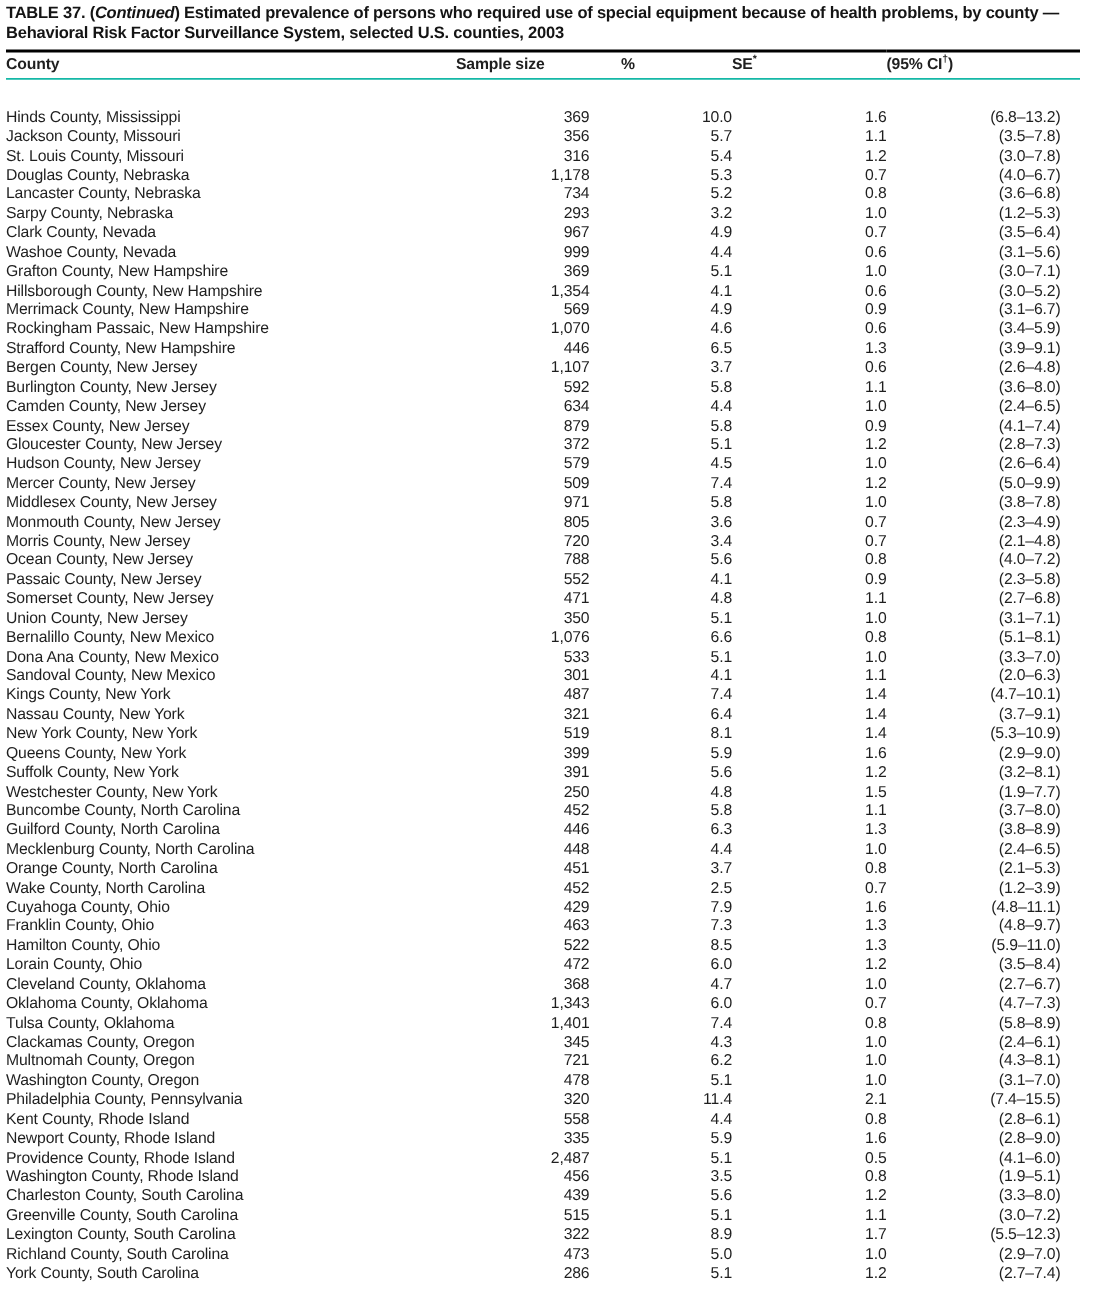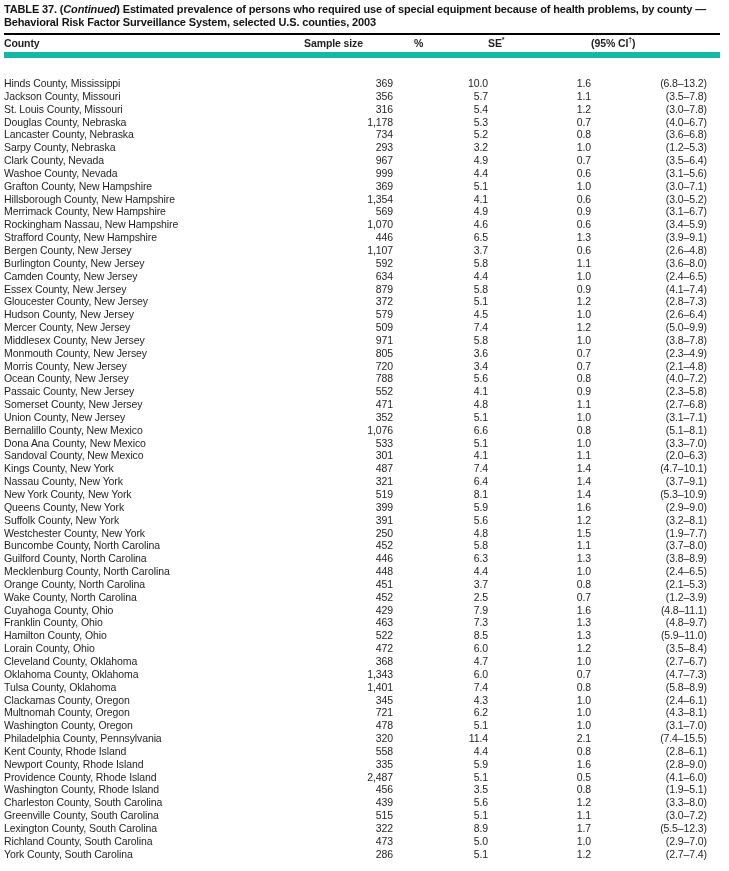--- a/index.html
+++ b/index.html
@@ -31,21 +31,21 @@
     width: 716px;
     margin-top: 4px;
   }
   col.c-county { width: 300px; }
   col.c-sample { width: 110px; }
   col.c-pct    { width: 74px;  }
   col.c-se     { width: 103px; }
   col.c-ci     { width: 129px; }
   thead th {
     border-top: 2px solid #000000;
-    border-bottom: 6px solid #14b8a6;
+    border-bottom: 1px solid #14b8a6;
     font-size: 10.5px;
     font-weight: 700;
     padding: 2px 0 3px 0;
     letter-spacing: -0.1px;
     white-space: nowrap;
   }
   thead th.left { text-align: left; }
   thead th.right { text-align: left; }
   thead th.ci, tbody td.ci { padding-right: 13px; }
   tbody td {
@@ -161,21 +161,21 @@
       <td class="num ci">(3.0–5.2)</td>
     </tr>
         <tr>
       <td class="county">Merrimack County, New Hampshire</td>
       <td class="num sample">569</td>
       <td class="num pct">4.9</td>
       <td class="num se">0.9</td>
       <td class="num ci">(3.1–6.7)</td>
     </tr>
         <tr>
-      <td class="county">Rockingham Nassau, New Hampshire</td>
+      <td class="county">Rockingham Passaic, New Hampshire</td>
       <td class="num sample">1,070</td>
       <td class="num pct">4.6</td>
       <td class="num se">0.6</td>
       <td class="num ci">(3.4–5.9)</td>
     </tr>
         <tr>
       <td class="county">Strafford County, New Hampshire</td>
       <td class="num sample">446</td>
       <td class="num pct">6.5</td>
       <td class="num se">1.3</td>
@@ -267,21 +267,21 @@
     </tr>
         <tr>
       <td class="county">Somerset County, New Jersey</td>
       <td class="num sample">471</td>
       <td class="num pct">4.8</td>
       <td class="num se">1.1</td>
       <td class="num ci">(2.7–6.8)</td>
     </tr>
         <tr>
       <td class="county">Union County, New Jersey</td>
-      <td class="num sample">352</td>
+      <td class="num sample">350</td>
       <td class="num pct">5.1</td>
       <td class="num se">1.0</td>
       <td class="num ci">(3.1–7.1)</td>
     </tr>
         <tr>
       <td class="county">Bernalillo County, New Mexico</td>
       <td class="num sample">1,076</td>
       <td class="num pct">6.6</td>
       <td class="num se">0.8</td>
       <td class="num ci">(5.1–8.1)</td>

